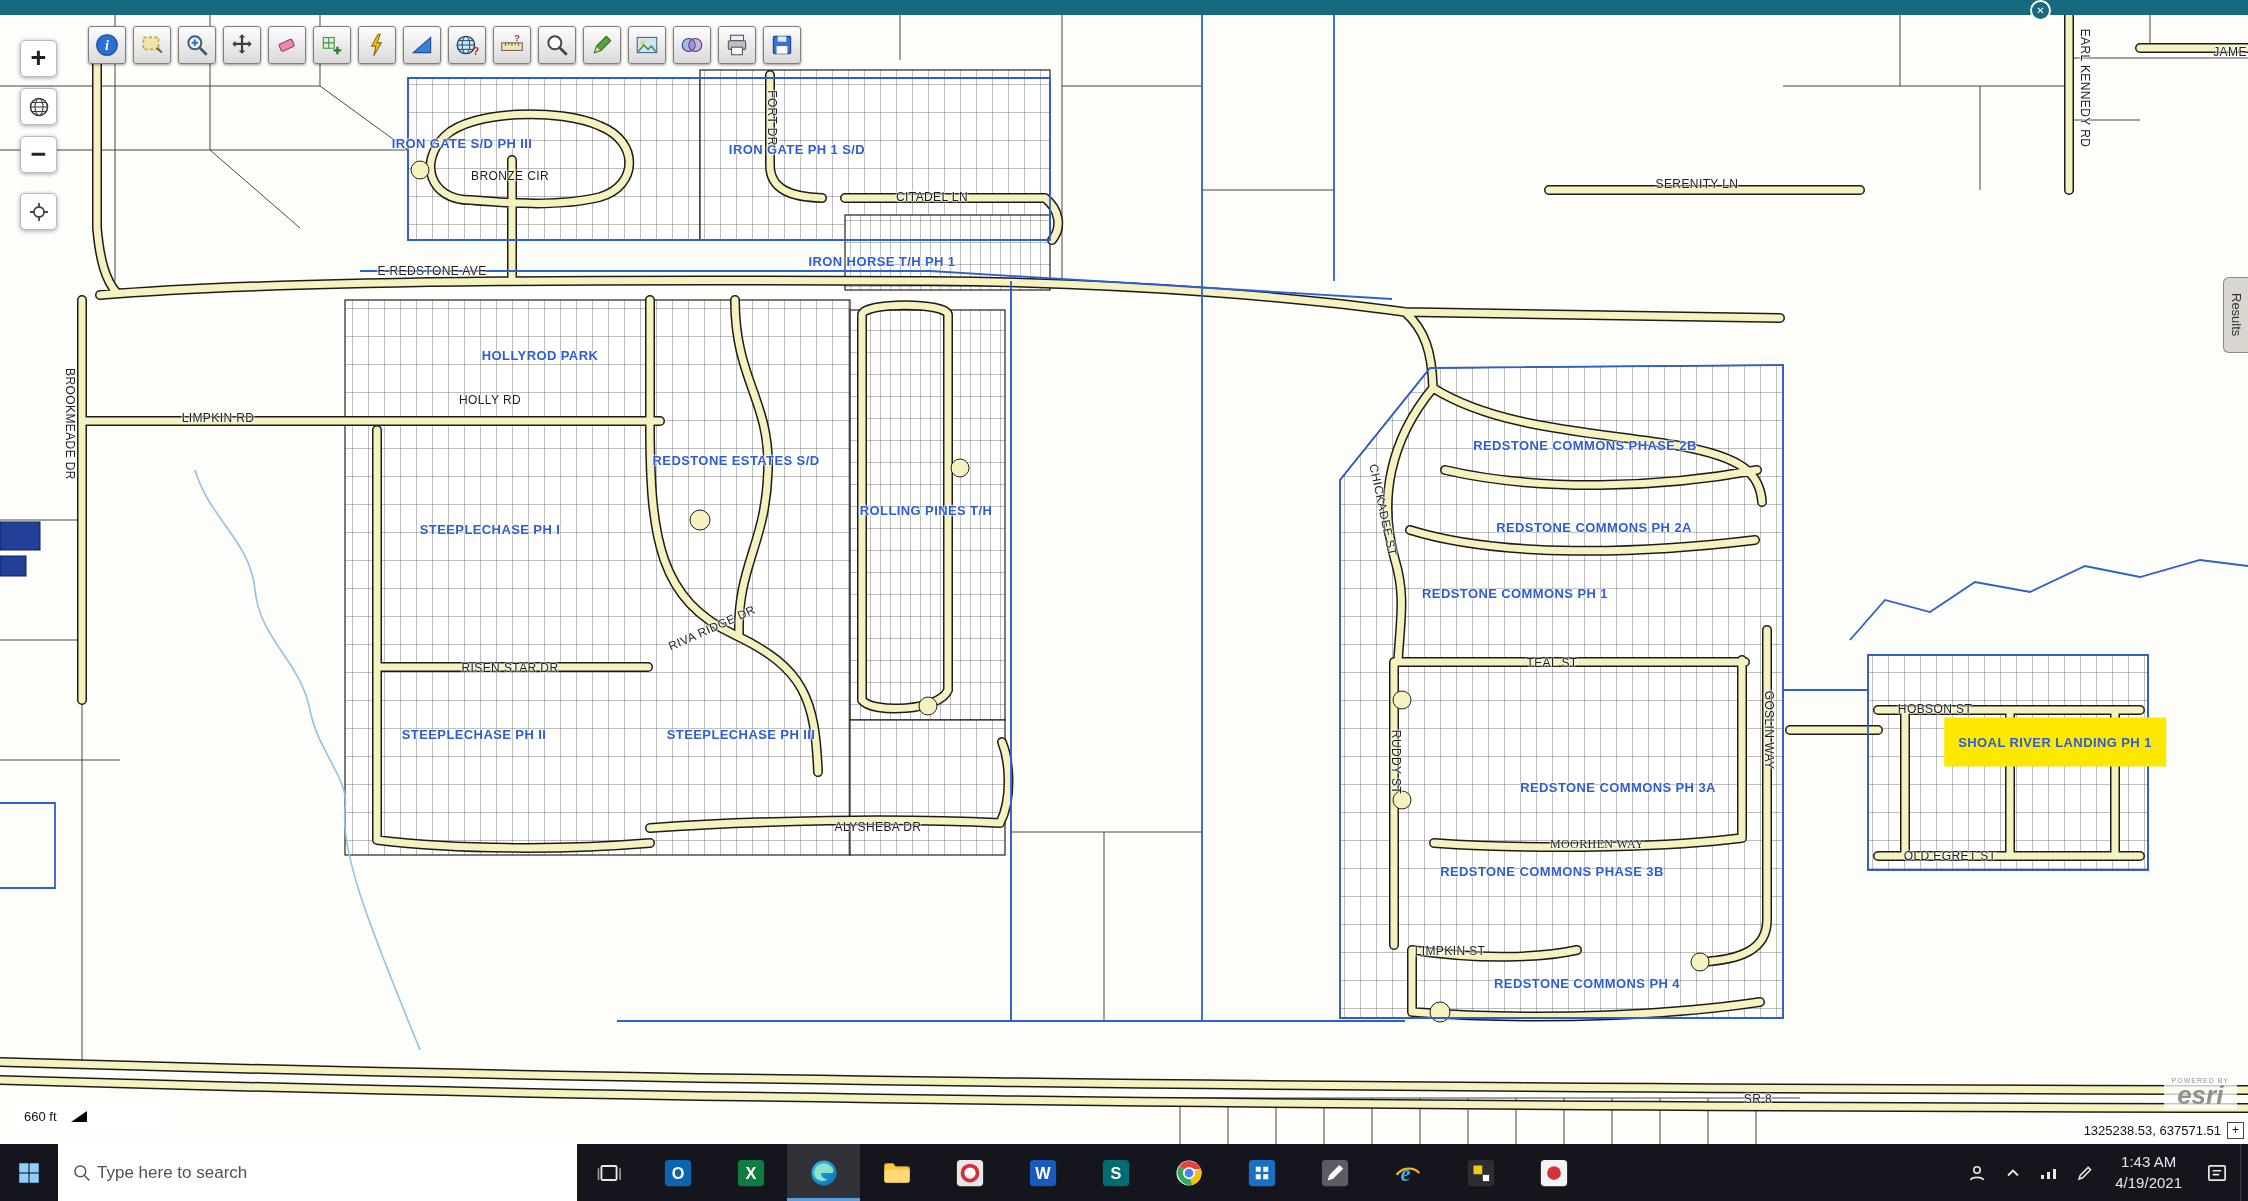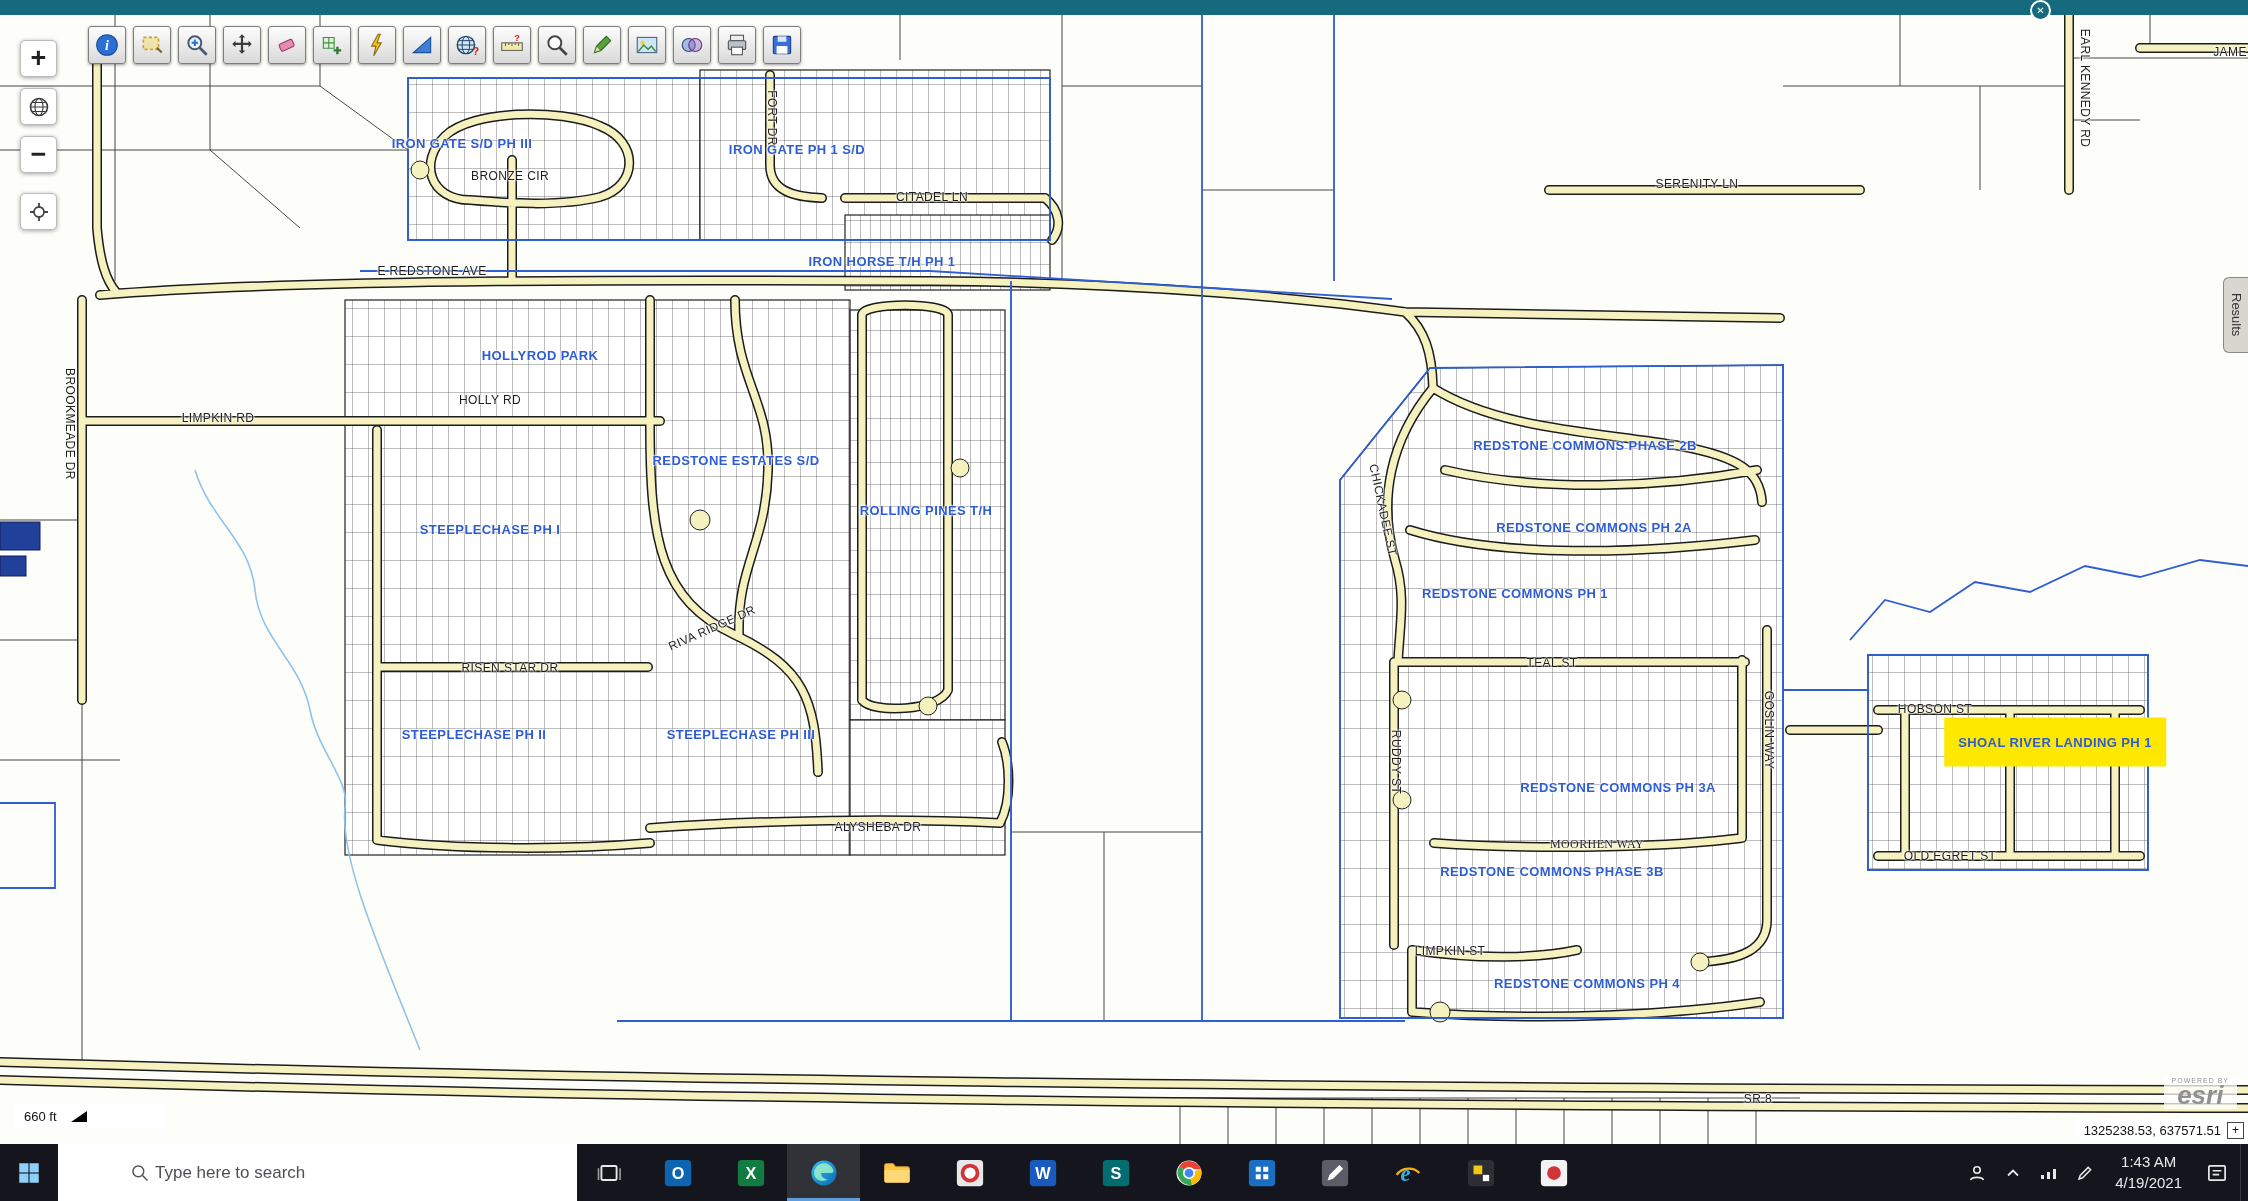--- a/index.html
+++ b/index.html
@@ -60,21 +60,21 @@
   .coords .plusbox{width:15px;height:15px;border:1px solid #444;display:flex;align-items:center;
     justify-content:center;font-size:12px;cursor:pointer;}
   
   .taskbar{position:absolute;left:0;top:1144px;width:2248px;height:57px;background:#15151d;
     display:flex;align-items:stretch;color:#e8e8e8;z-index:40;}
   .tb-btn{display:flex;align-items:center;justify-content:center;background:none;border:none;
     cursor:pointer;padding:0;}
   .start{width:58px;}
   .start .icon{width:26px;height:26px;}
   .searchbox{width:505px;background:#fff;display:flex;align-items:center;gap:3px;padding:0 0 0 14px;
-    cursor:text;justify-content:flex-end;}
+    cursor:text;}
   .searchbox .icon{width:20px;height:20px;flex:none;}
   .searchbox input{border:none;outline:none;font-size:17px;color:#3c3c41;width:420px;
     font-family:"Liberation Sans",sans-serif;background:transparent;}
   .searchbox input::placeholder{color:#4f4f55;opacity:1;}
   .taskview{width:64px;}
   .taskview .icon{width:28px;height:28px;}
   .app{width:73px;position:relative;}
   .app .icon{width:30px;height:30px;}
   .app.active{background:rgba(255,255,255,.12);box-shadow:inset 0 -3px 0 #5f9edc;}
   .tb-spacer{flex:1;}

